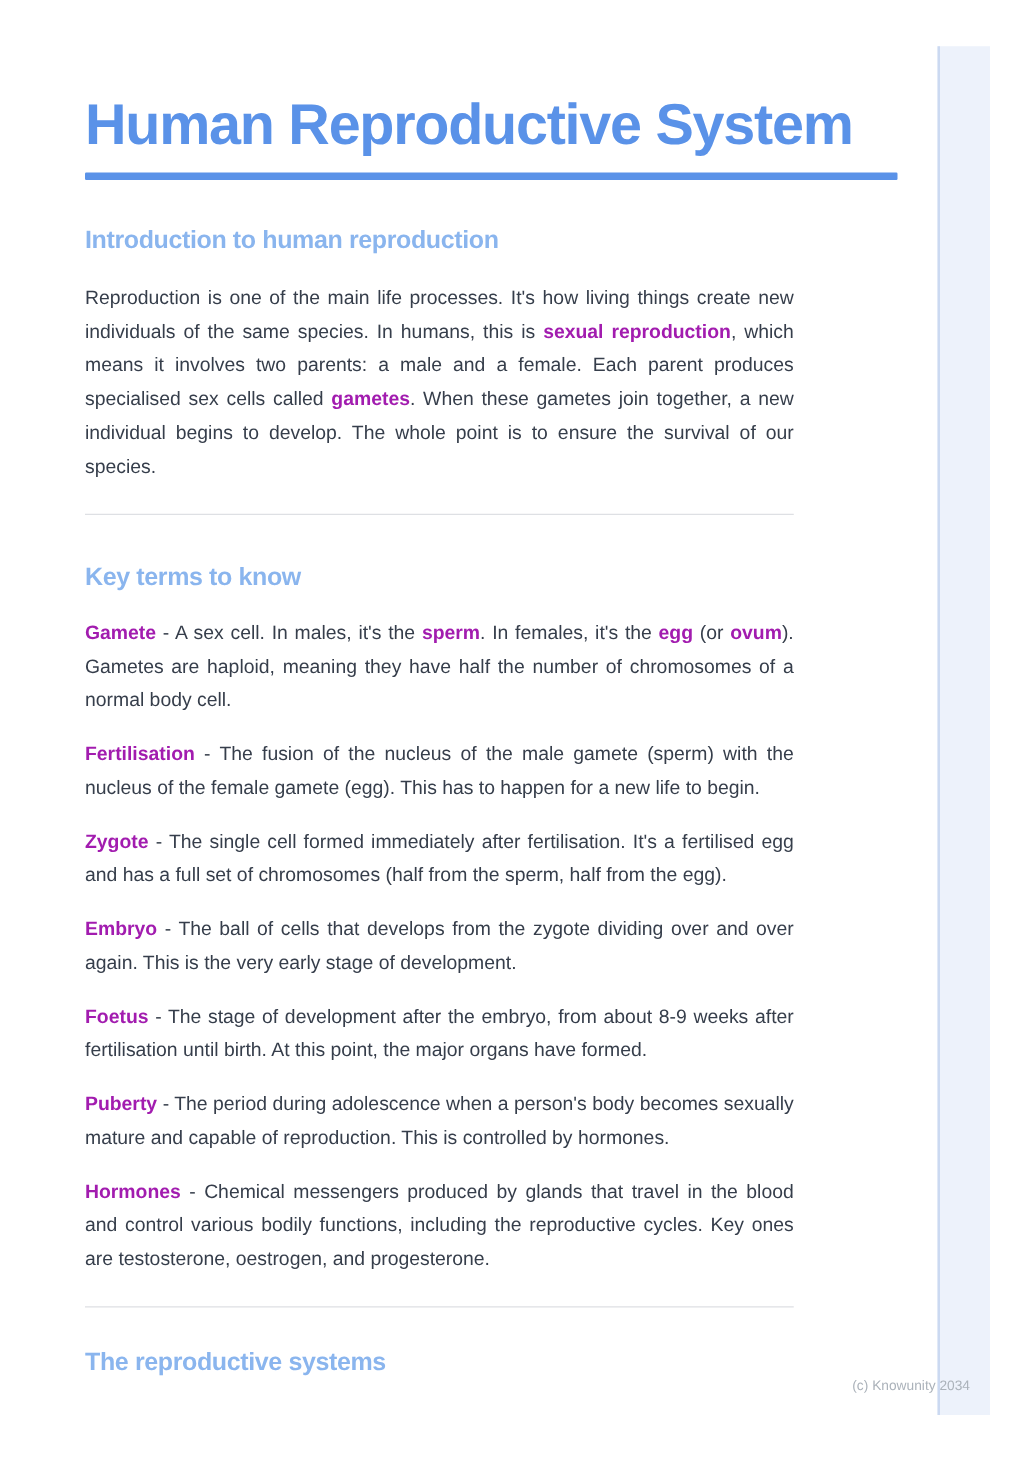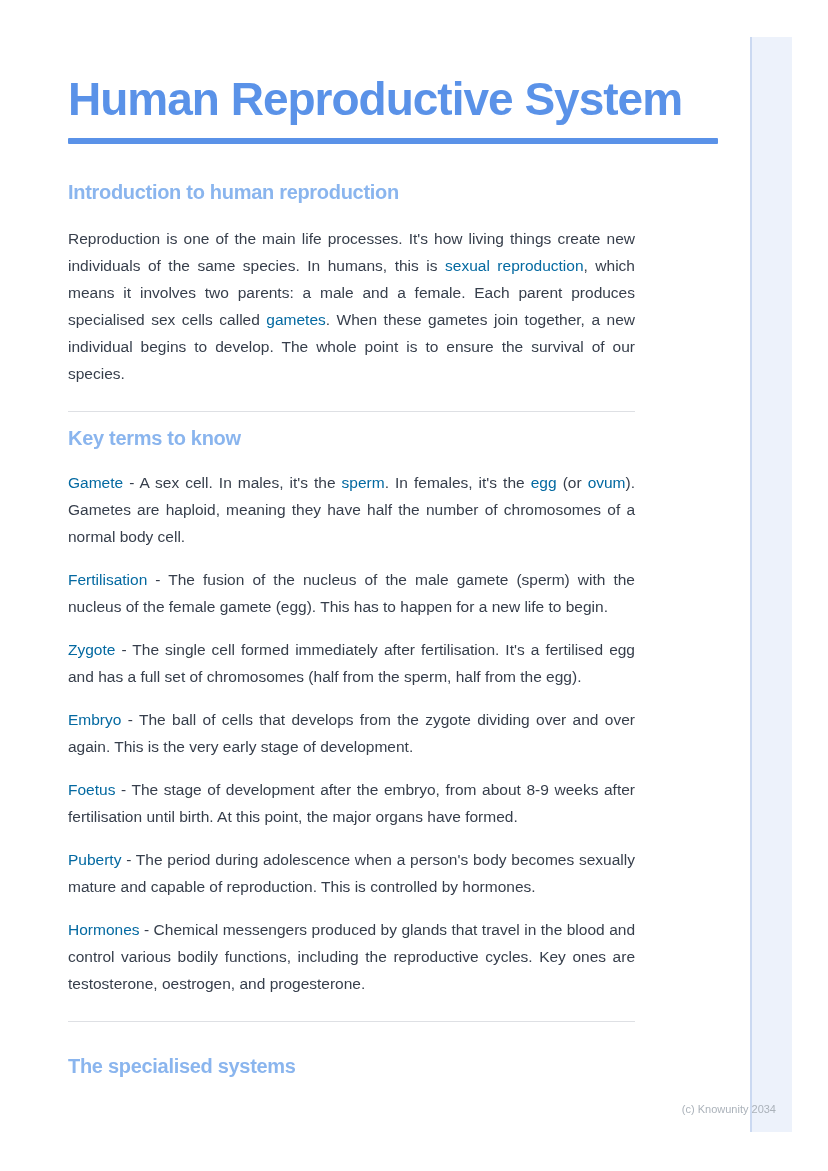--- a/index.html
+++ b/index.html
@@ -24,29 +24,29 @@
     letter-spacing:-1px; color:#5a92e8; white-space:nowrap;
   }
   .title-underline {
     width:650px; height:6px; background:#5a92e8; margin-top:16px; border-radius:1px;
   }
 
   h2.section-heading {
     font-size:20px; line-height:29px; font-weight:700;
     color:#8ab5ee; letter-spacing:-0.3px; margin-top:32px;
   }
-  h2.mt-lg { margin-top:12px; }
+  h2.mt-lg { margin-top:36px; }
   h2.mt-xl { margin-top:30px; }
   h2.first { margin-top:34px; }
 
   p.body-par {
     font-size:15.5px; line-height:27px; color:#363e4b;
     text-align:justify; margin-top:18px;
   }
-  p.body-par .bold { font-weight:400; color:#0369a1; }
+  p.body-par .bold { font-weight:700; color:#a21caf; }
   p.term { margin-top:16px; }
 
   .divider {
     border:none; border-top:1px solid #dee0e4; height:0;
   }
   .divider.d1 { margin-top:24px; }
   .divider.d2 { margin-top:24px; }
 
   .footer-copyright {
     position:absolute; right:52px; top:1102px;
@@ -77,19 +77,19 @@
     <p class="body-par term"><span class="bold">Gamete</span><span> - A sex cell. In males, it's the </span><span class="bold">sperm</span><span>. In females, it's the </span><span class="bold">egg</span><span> (or </span><span class="bold">ovum</span><span>). Gametes are haploid, meaning they have half the number of chromosomes of a normal body cell.</span></p>
     <p class="body-par term"><span class="bold">Fertilisation</span><span> - The fusion of the nucleus of the male gamete (sperm) with the nucleus of the female gamete (egg). This has to happen for a new life to begin.</span></p>
     <p class="body-par term"><span class="bold">Zygote</span><span> - The single cell formed immediately after fertilisation. It's a fertilised egg and has a full set of chromosomes (half from the sperm, half from the egg).</span></p>
     <p class="body-par term"><span class="bold">Embryo</span><span> - The ball of cells that develops from the zygote dividing over and over again. This is the very early stage of development.</span></p>
     <p class="body-par term"><span class="bold">Foetus</span><span> - The stage of development after the embryo, from about 8-9 weeks after fertilisation until birth. At this point, the major organs have formed.</span></p>
     <p class="body-par term"><span class="bold">Puberty</span><span> - The period during adolescence when a person's body becomes sexually mature and capable of reproduction. This is controlled by hormones.</span></p>
     <p class="body-par term"><span class="bold">Hormones</span><span> - Chemical messengers produced by glands that travel in the blood and control various bodily functions, including the reproductive cycles. Key ones are testosterone, oestrogen, and progesterone.</span></p>
 
     <hr class="divider d2">
 
-    <h2 class="section-heading mt-xl">The specialised systems</h2>
+    <h2 class="section-heading mt-xl">The reproductive systems</h2>
 
   </div>
 
   <div class="footer-copyright">(c) Knowunity 2034</div>
 
 </div>
 
 </body></html>

